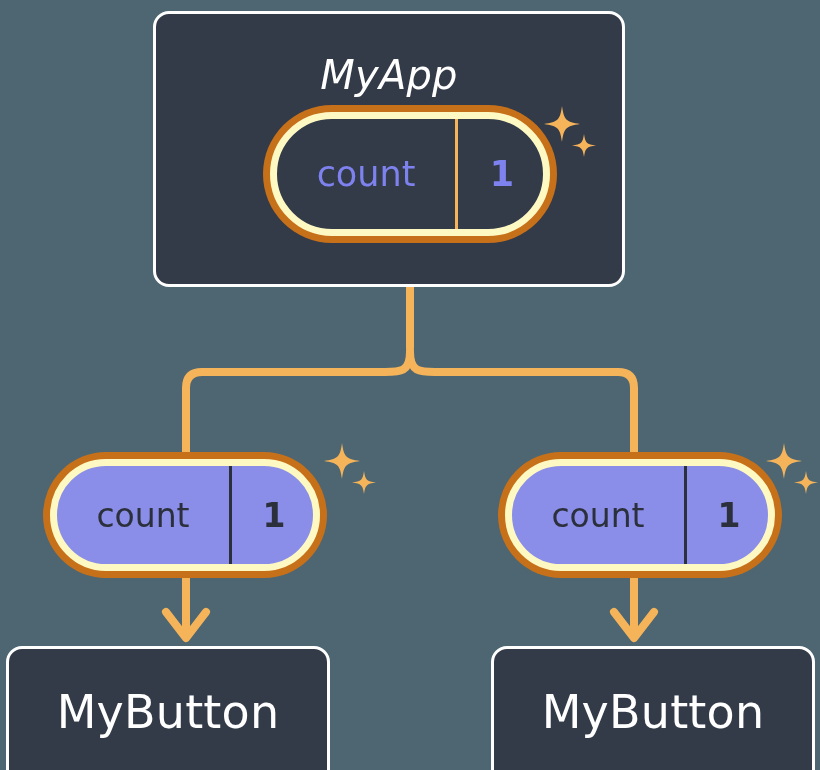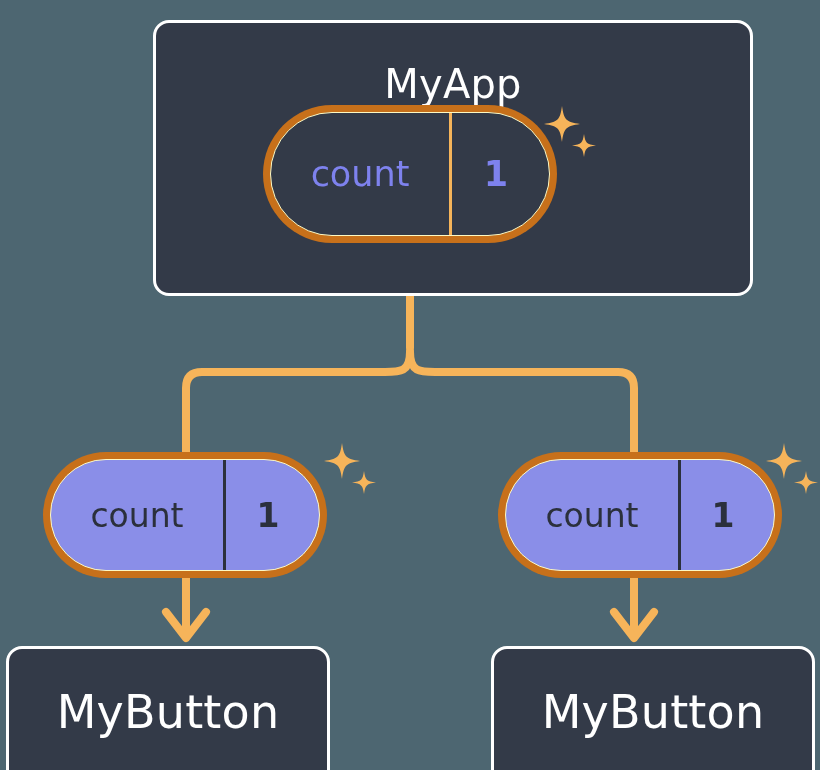--- a/index.html
+++ b/index.html
@@ -44,23 +44,24 @@
     right: 0;
     text-align: center;
     color: #ffffff;
     font-weight: 400;
     letter-spacing: 0.2px;
     white-space: nowrap;
   }
 
   #node-myapp {
     left: 153px;
-    top: 20px;
-    width: 600px;
+    top: 11px;
+    width: 472px;
     height: 276px;
+    font-style: italic;
   }
   #node-myapp .card-title {
     top: 38px;
     font-size: 40px;
   }
 
   .leaf-card {
     width: 324px;
     height: 150px;
   }
@@ -72,21 +73,21 @@
   }
 
   
   .pill {
     position: absolute;
     box-sizing: border-box;
     display: flex;
     align-items: stretch;
     border-radius: 999px;
     
-    border: 1px solid #fef9c3;
+    border: 7px solid #fef9c3;
     box-shadow: 0 0 0 7px #c7701a;
     overflow: hidden;
   }
   .pill-key,
   .pill-val {
     display: flex;
     align-items: center;
     justify-content: center;
     white-space: nowrap;
   }

